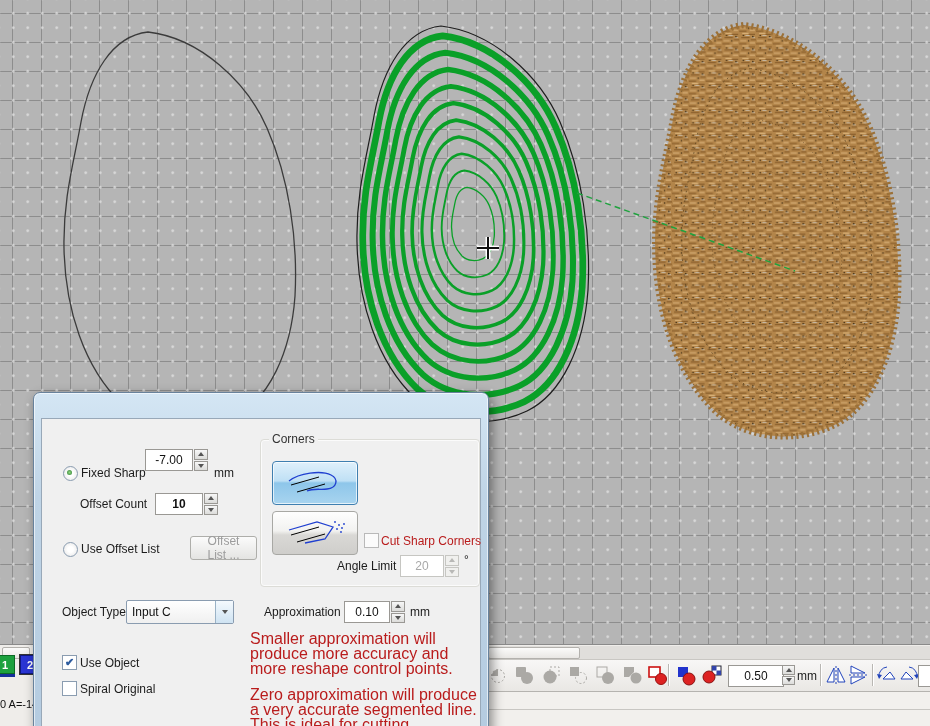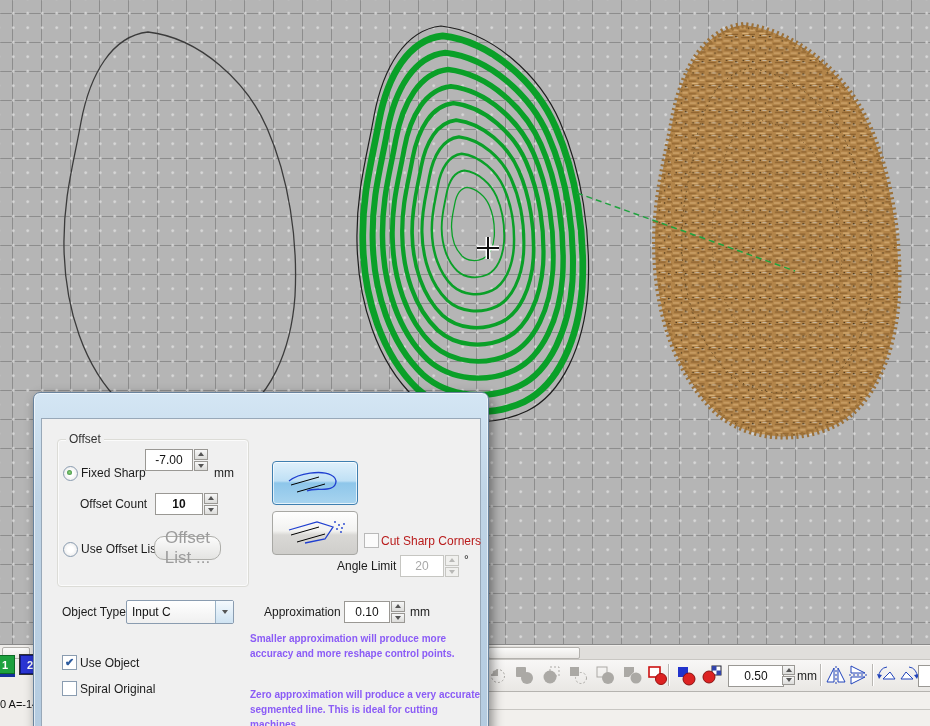--- a/index.html
+++ b/index.html
@@ -73,34 +73,34 @@
   .spin-btns{display:flex;flex-direction:column;width:14px;margin-left:1px;}
   .sbtn{flex:1;border:1px solid #9a9894;background:linear-gradient(#f7f7f7,#dcdcda);
     display:flex;align-items:center;justify-content:center;}
   .sbtn + .sbtn{margin-top:1px;}
   .spin.dis .sbtn{border-color:#c6c6c2;background:#f0f0ee;}
   .tri-up{width:0;height:0;border-left:3px solid transparent;border-right:3px solid transparent;border-bottom:4px solid #555;}
   .tri-dn{width:0;height:0;border-left:3px solid transparent;border-right:3px solid transparent;border-top:4px solid #555;}
   .spin.dis .tri-up{border-bottom-color:#b8b8b6;}
   .spin.dis .tri-dn{border-top-color:#b8b8b6;}
 
-  .btn{position:absolute;border:1px solid #aeaeaa;border-radius:10px;background:linear-gradient(#fbfbfb,#e4e4e2);
-    font-size:17px;color:#9c9c9c;display:flex;align-items:center;justify-content:center;}
+  .btn{position:absolute;border:1px solid #aeaeaa;border-radius:3px;background:linear-gradient(#fbfbfb,#e4e4e2);
+    font-size:12px;color:#9c9c9c;display:flex;align-items:center;justify-content:center;margin-left:36px;}
   .corner-btn{position:absolute;width:84px;height:42px;border-radius:4px;display:flex;align-items:center;justify-content:center;}
   .corner-btn.sel{border:1px solid #3f7fb0;background:linear-gradient(#dff0fb 0%,#bfe0f5 45%,#8ec6ea 50%,#a8d4ef 100%);
     box-shadow:inset 0 0 0 1px rgba(255,255,255,.7);}
   .corner-btn.norm{border:1px solid #a8a8a4;background:linear-gradient(#fefefe 0%,#f2f2f0 45%,#d9d8d5 55%,#cfcecb 100%);}
 
   .combo{position:absolute;width:106px;height:22px;border:1px solid #8a9cb0;background:linear-gradient(#ffffff,#f0f0f0);
     border-radius:2px;font-size:12px;color:#111;display:flex;align-items:center;}
   .combo-text{flex:1;padding-left:5px;}
   .combo-btn{width:17px;height:100%;display:flex;align-items:center;justify-content:center;
     background:linear-gradient(#f4f9fd,#cfe3f2);border-left:1px solid #9ab2c6;}
 
-  .note{position:absolute;width:234px;font-size:10px;color:#8b5cf6;line-height:15px;font-weight:bold;}
+  .note{position:absolute;width:234px;font-size:16px;color:#b91c1c;line-height:15px;}
 </style>
 </head>
 <body>
 
 <svg id="design-svg" width="930" height="726">
   <defs>
     <path id="egg" d="M148,32 C112,36 90,74 81,122 C74,162 63,198 64,248 C65,308 84,368 122,404 C152,431 198,434 234,417 C269,400 291,352 295,296 C298,240 289,178 267,128 C247,82 200,38 148,32 Z"></path>
     <pattern id="stitch" width="16" height="12" patternUnits="userSpaceOnUse">
       <rect width="16" height="12" fill="#b3854a"></rect>
       <path d="M0,2 h7 M9,5 h6 M2,8 h8 M11,10 h5" stroke="#8a5f2c" stroke-width="1.2" fill="none"></path>
@@ -266,23 +266,20 @@
   <div class="mini-scroll"></div>
   <div class="swatch sw1">1</div>
   <div class="swatch sw2">2</div>
   <div class="sw-underline"></div>
   <div class="palette-status">0 A=-14</div>
 </div>
 
 <div class="dlg">
   <div class="dlg-client">
 
-    <div class="group" style="left:15px;top:20px;width:190px;height:146px;">
-      <span class="group-label">Offset</span>
-    </div>
     <span class="radio sel" style="left:21px;top:47px;"></span>
     <span class="lbl" style="left:39px;top:47px;">Fixed Sharp</span>
     <span class="spin" style="left:103px;top:30px;border-radius:6px;">
       <span class="spin-val" style="width:46px;">-7.00</span>
       <span class="spin-btns">
           <span class="sbtn">
             <i class="tri-up"></i>
           </span>
           <span class="sbtn">
             <i class="tri-dn"></i>
@@ -301,20 +298,23 @@
           <span class="sbtn">
             <i class="tri-dn"></i>
           </span>
         </span>
     </span>
 
     <span class="radio" style="left:21px;top:123px;"></span>
     <span class="lbl" style="left:39px;top:123px;">Use Offset List</span>
     <button class="btn" style="left:112px;top:117px;width:67px;height:24px;">Offset List ...</button>
 
+    <div class="group" style="left:218px;top:20px;width:218px;height:146px;">
+      <span class="group-label">Corners</span>
+    </div>
     <div class="corner-btn sel" style="left:230px;top:42px;">
       <svg width="64" height="30">
         <path d="M8,17 L36,9 M14,24 L42,16" stroke="#000" fill="none"></path>
         <path d="M6,13 C16,5 38,2 48,7 C56,11 54,20 44,21 C38,22 30,20 24,23" stroke="#1f3fd0" fill="none" stroke-width="1.3"></path>
       </svg>
     </div>
     <div class="corner-btn norm" style="left:230px;top:92px;">
       <svg width="64" height="30">
         <path d="M8,17 L36,9 M14,24 L42,16" stroke="#000" fill="none"></path>
         <path d="M6,12 L34,4 L50,9 L42,21 L22,25" stroke="#1f3fd0" fill="none" stroke-width="1.3"></path>

